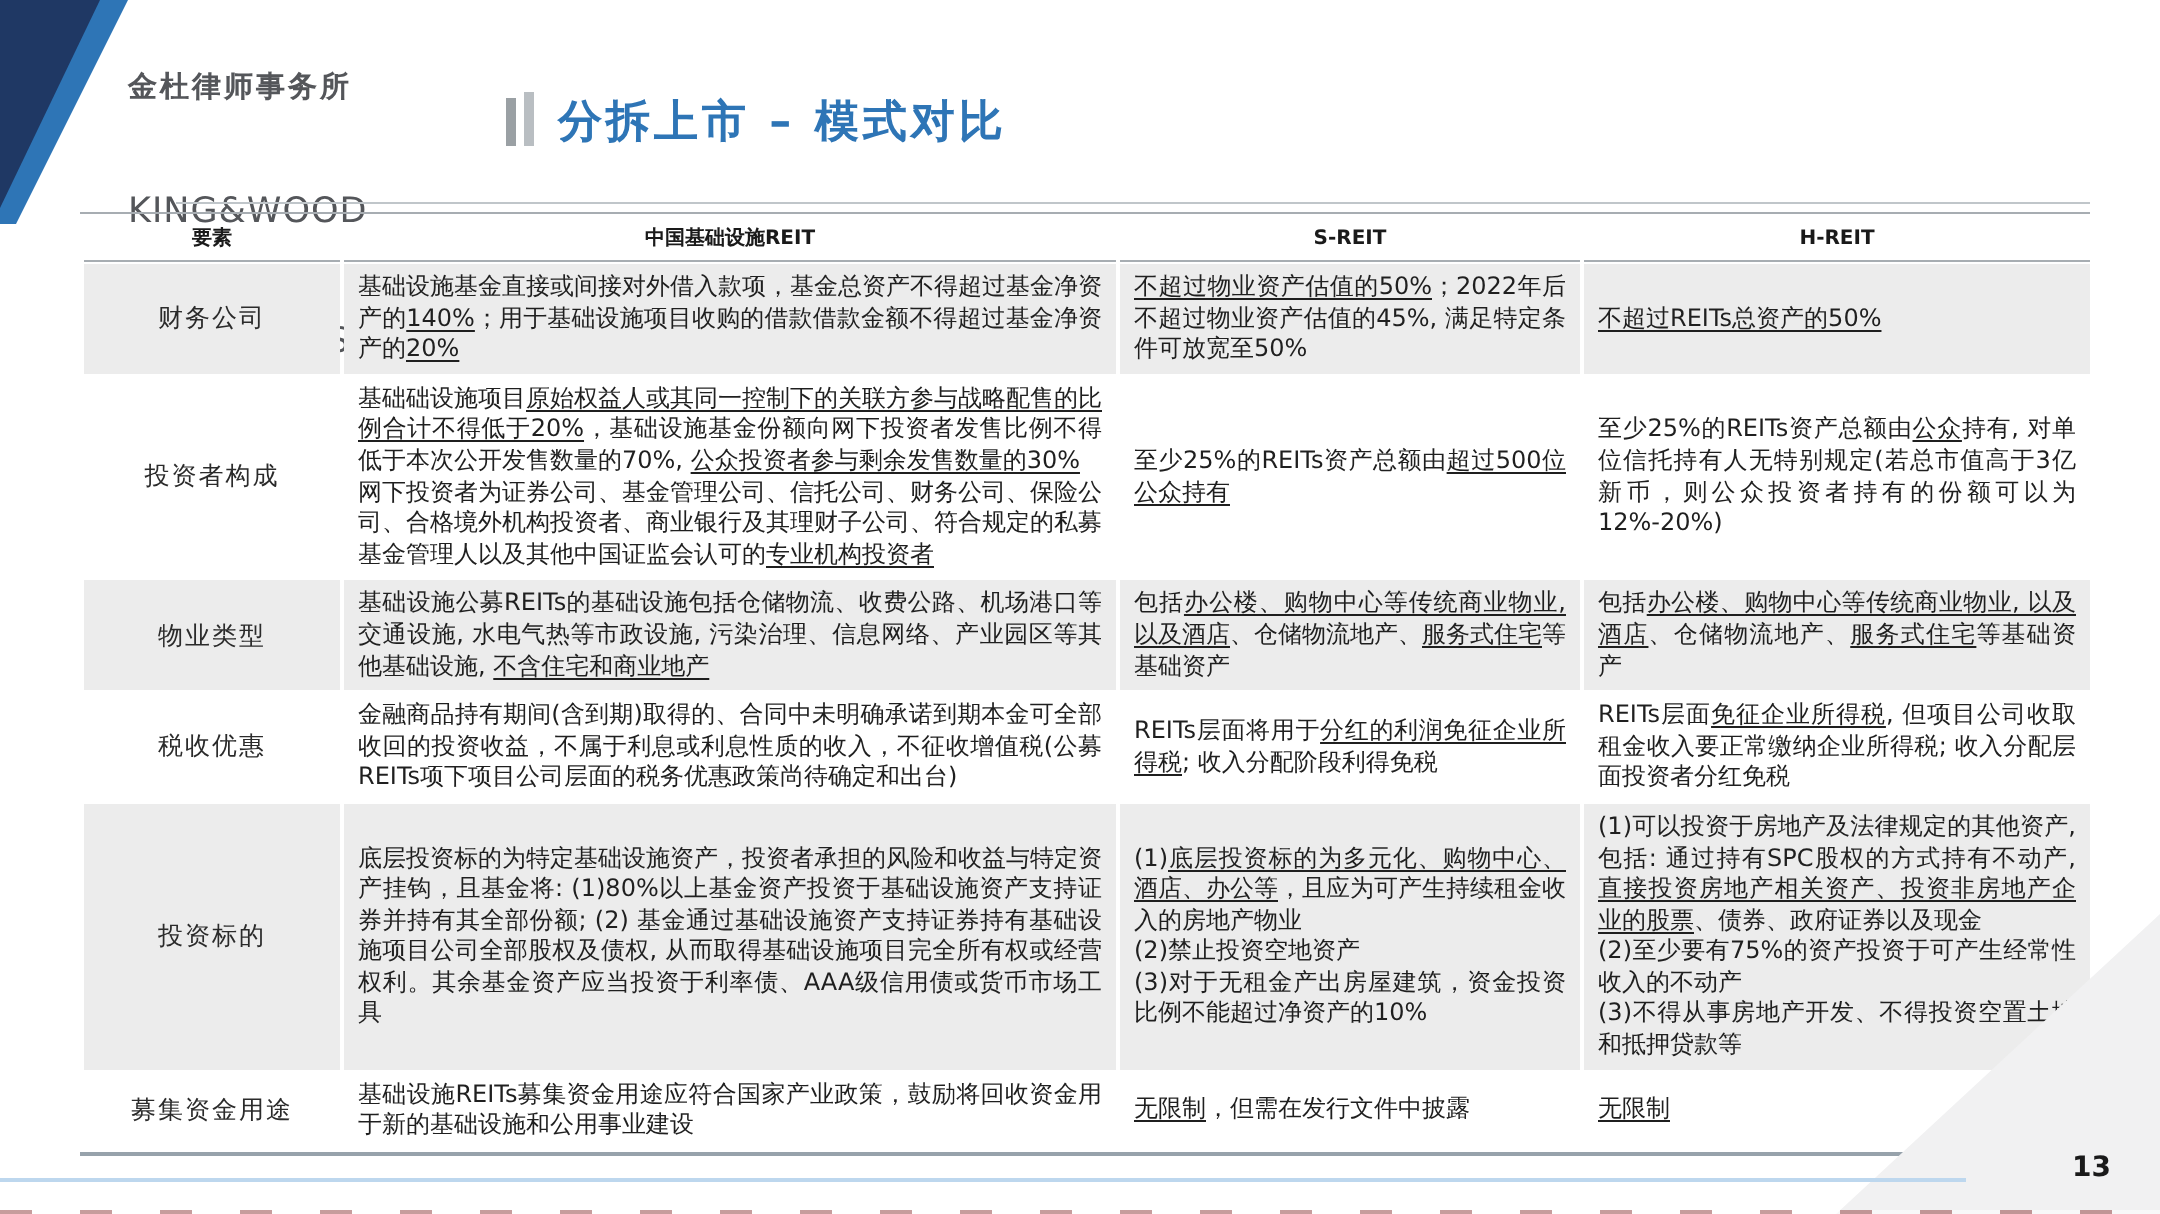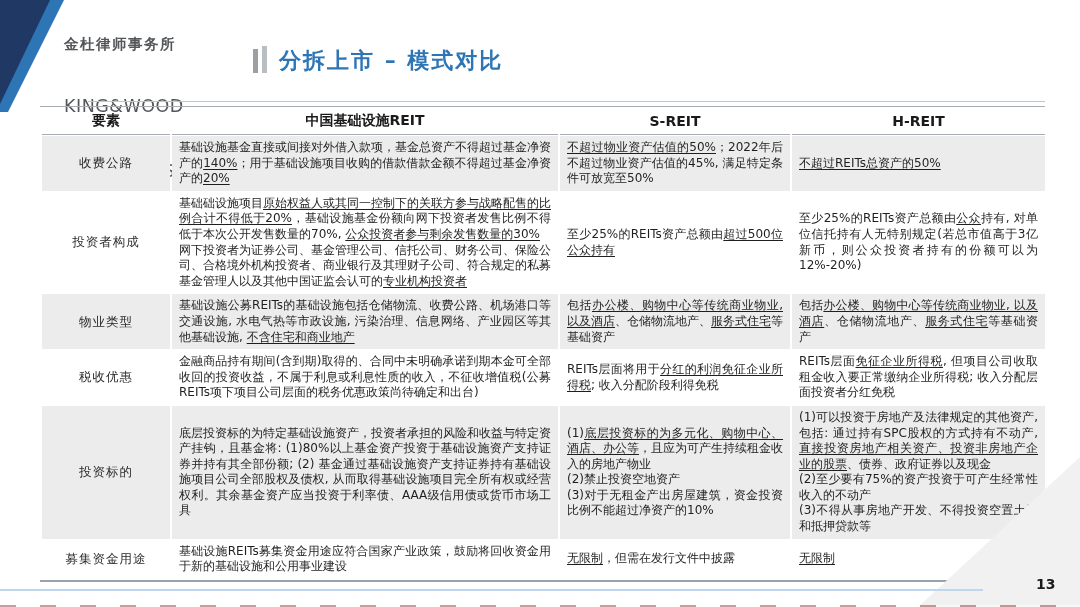--- a/index.html
+++ b/index.html
@@ -22,21 +22,21 @@
   .title-bar.b2 { background:#b9bec2; }
   .title-text { font-size:22px; font-weight:bold; color:#2e75b6; letter-spacing:2px; margin-left:8px; }
 
   .header-rule { position:absolute; left:88px; top:101px; width:957px; height:1px; background:#c0c6ca; }
 
   
   .tbl { position:absolute; left:40px; top:106px; width:1005px;
          border-top:1px solid #a7adb2; border-bottom:2px solid #97a2ab; }
   table { width:100%; border-collapse:separate; border-spacing:2px 1px; table-layout:fixed; }
   col.c-label { width:128px; } col.c-cn { width:386px; } col.c-s { width:230px; } col.c-h { width:253px; }
-  th { font-size:14px; font-weight:bold; color:#1a1a1a; text-align:center; padding:4px 2px;
+  th { font-size:10px; font-weight:bold; color:#1a1a1a; text-align:center; padding:4px 2px;
        border-bottom:1px solid #a7adb2; }
   td { font-size:12px; line-height:1.3; color:#1f1f1f; vertical-align:middle; padding:4px 7px; }
   td.lbl { text-align:center; color:#2b2b2b; font-size:12.5px; letter-spacing:1px; padding:4px 2px; }
   tr.shade td { background:#ececec; }
   td.body-cell { text-align:justify; }
   .u { text-decoration:underline; text-underline-offset:2px; }
 
   
   .footer-line { position:absolute; left:0; top:589px; width:983px; height:2px; background:#bdd7ee; }
   .page-num { position:absolute; left:1036px; top:576px; font-size:14px; font-weight:bold; color:#1a1a1a; }
@@ -82,21 +82,21 @@
       <thead>
         <tr>
           <th>要素</th>
           <th>中国基础设施REIT</th>
           <th>S-REIT</th>
           <th>H-REIT</th>
         </tr>
       </thead>
       <tbody>
         <tr class="shade">
-          <td class="lbl">收费公路</td>
+          <td class="lbl">财务公司</td>
           <td class="body-cell"><span>基础设施基金直接或间接对外借入款项，基金总资产不得超过基金净资产的</span><span class="u">140%</span><span>；用于基础设施项目收购的借款借款金额不得超过基金净资产的</span><span class="u">20%</span></td>
           <td class="body-cell"><span class="u">不超过物业资产估值的50%</span><span>；2022年后不超过物业资产估值的45%, 满足特定条件可放宽至50%</span></td>
           <td class="body-cell"><span class="u">不超过REITs总资产的50%</span></td>
         </tr>
         <tr>
           <td class="lbl">投资者构成</td>
           <td class="body-cell"><span>基础础设施项目</span><span class="u">原始权益人或其同一控制下的关联方参与战略配售的比例合计不得低于20%</span><span>，基础设施基金份额向网下投资者发售比例不得低于本次公开发售数量的70%, </span><span class="u">公众投资者参与剩余发售数量的30%</span><span></span><br><span>网下投资者为证券公司、基金管理公司、信托公司、财务公司、保险公司、合格境外机构投资者、商业银行及其理财子公司、符合规定的私募基金管理人以及其他中国证监会认可的</span><span class="u">专业机构投资者</span></td>
           <td class="body-cell"><span>至少25%的REITs资产总额由</span><span class="u">超过500位公众持有</span></td>
           <td class="body-cell"><span>至少25%的REITs资产总额由</span><span class="u">公众</span><span>持有, 对单位信托持有人无特别规定(若总市值高于3亿新币，则公众投资者持有的份额可以为12%-20%)</span></td>
         </tr>

